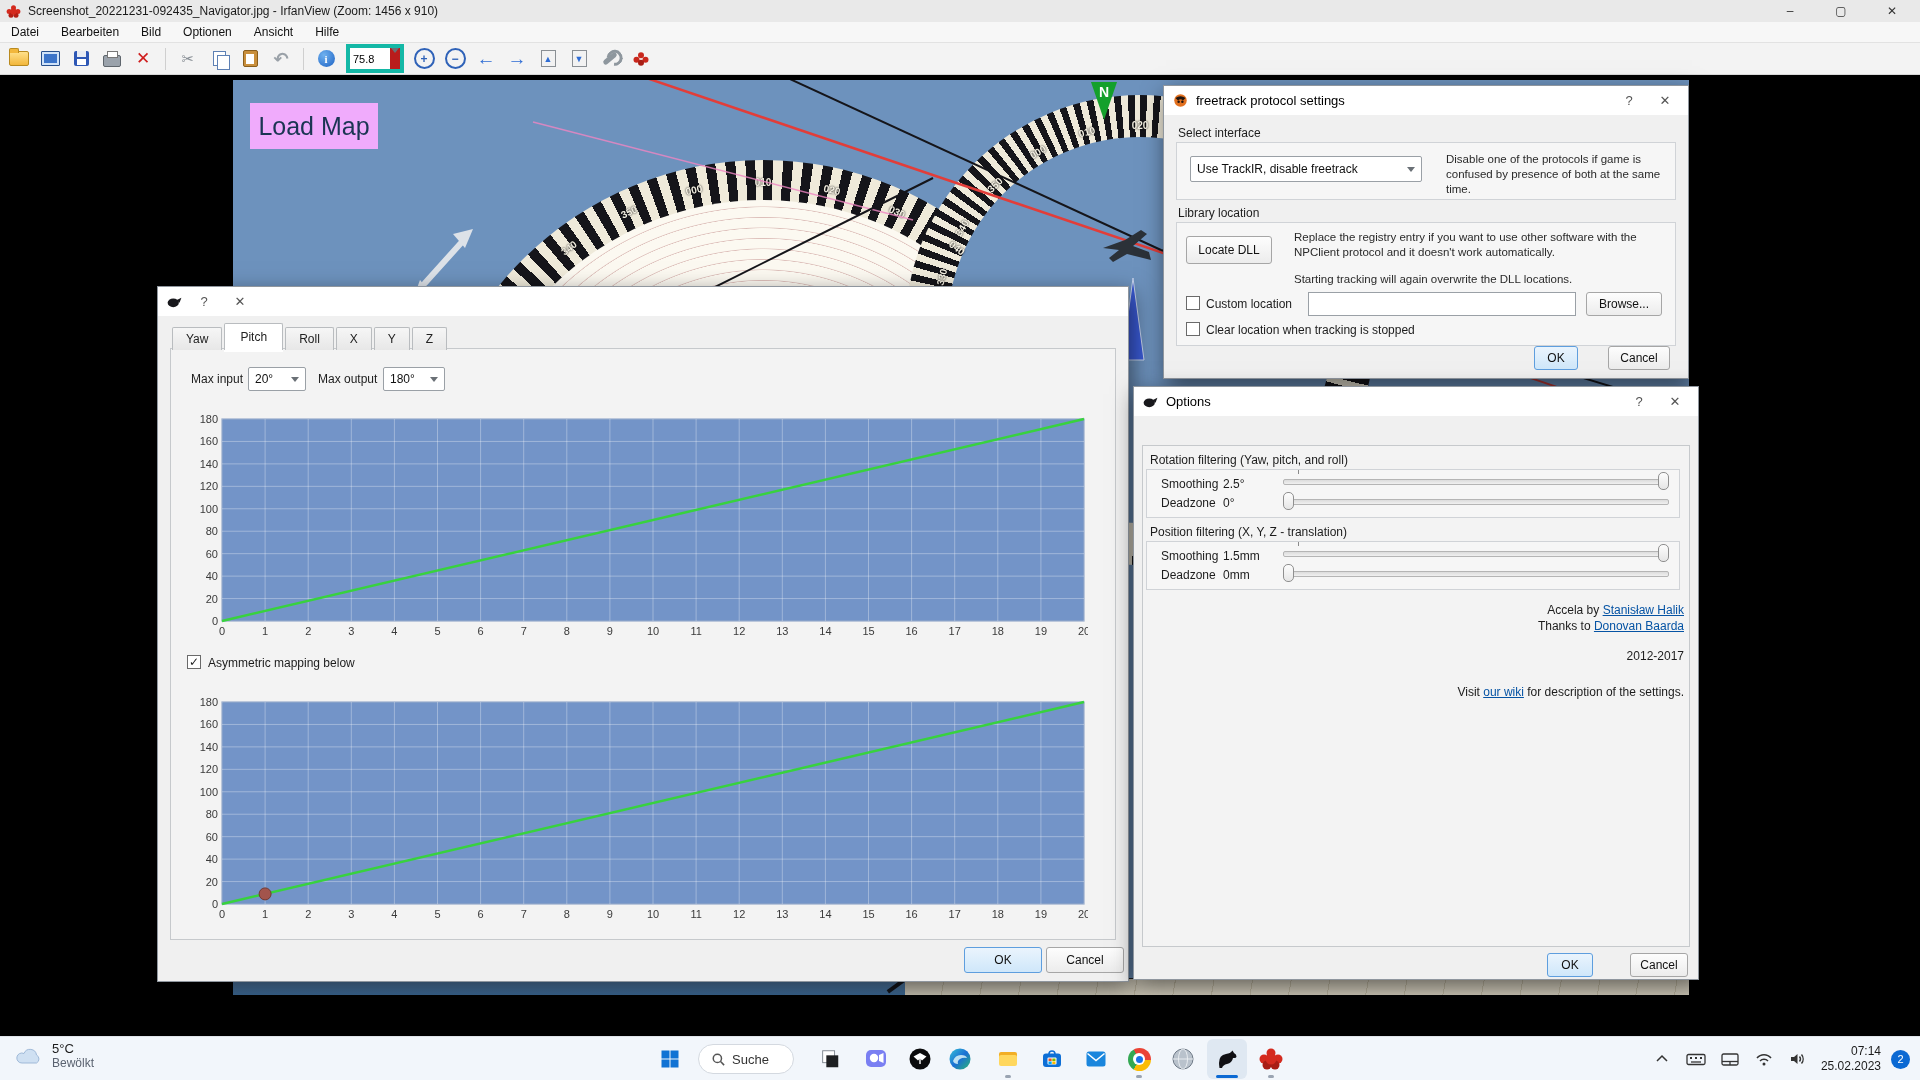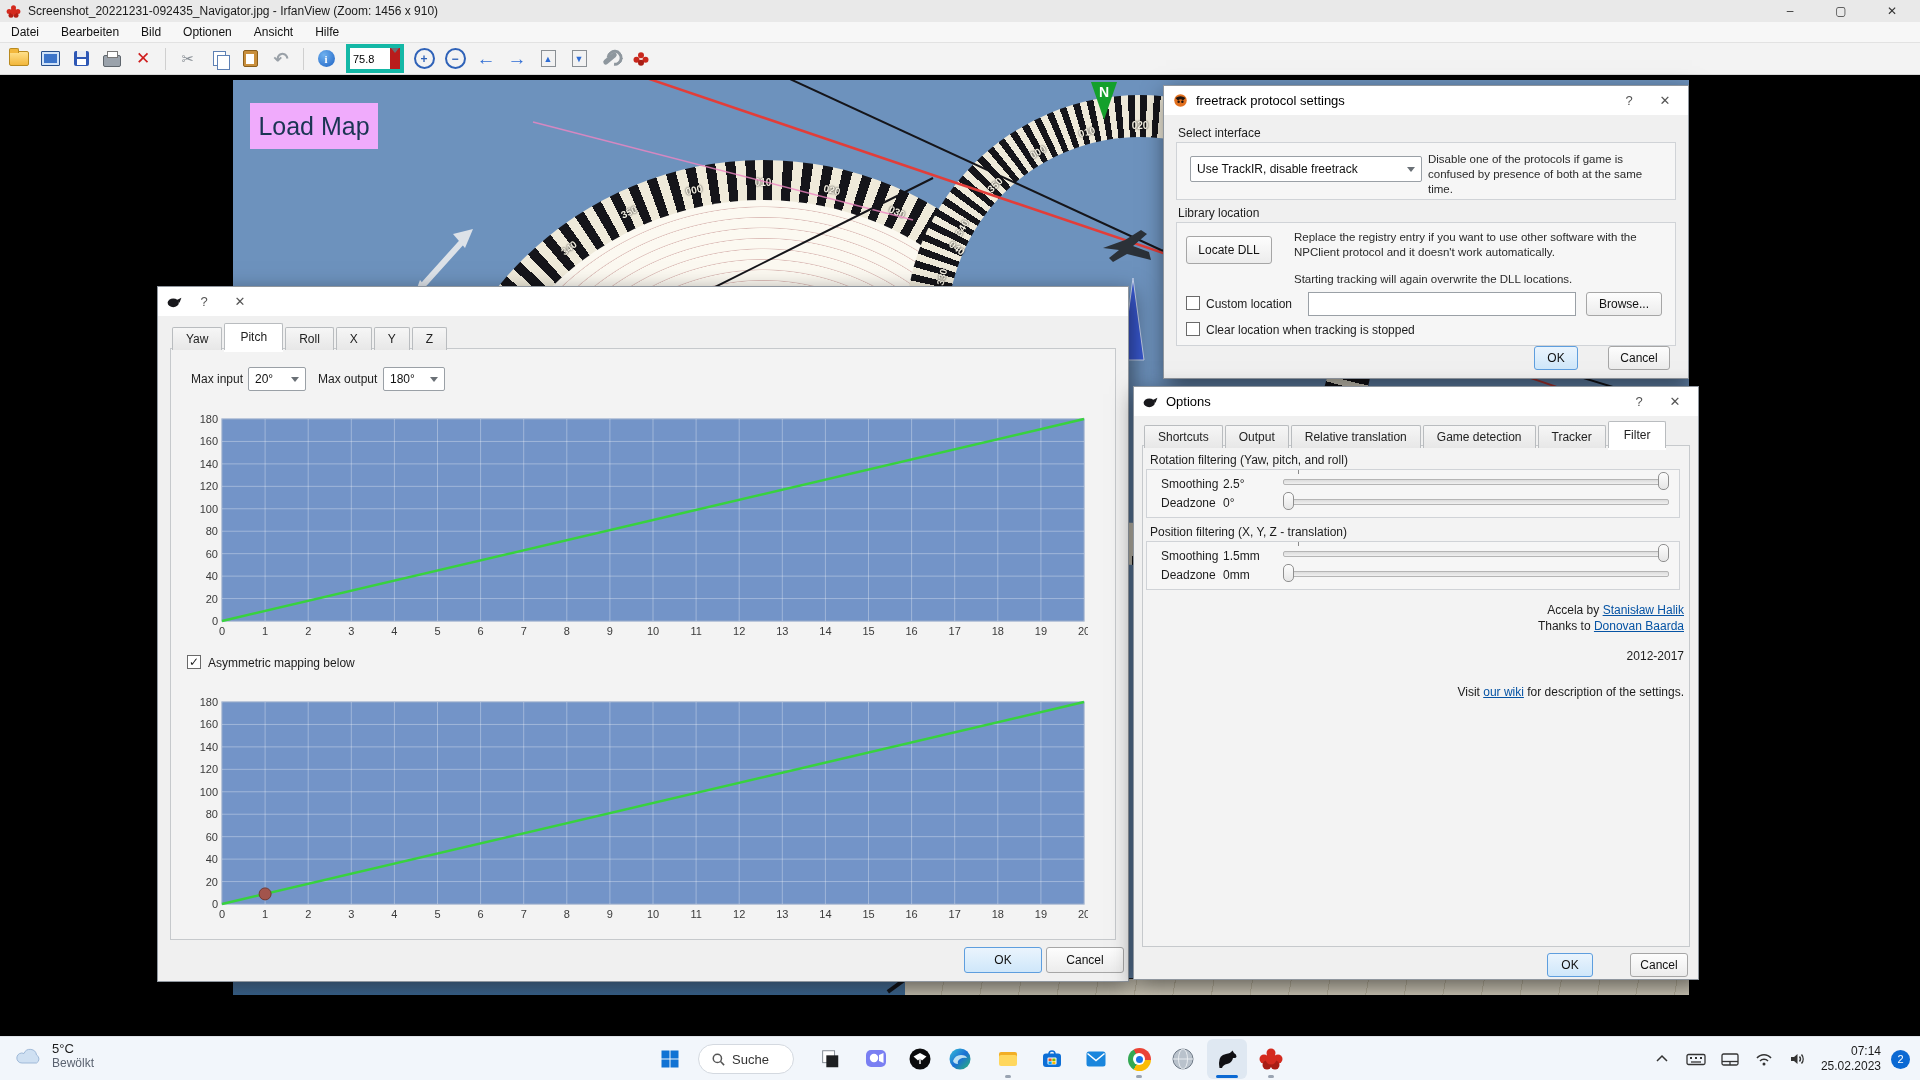--- a/index.html
+++ b/index.html
@@ -432,21 +432,21 @@
       <span class="t">freetrack protocol settings</span>
       <span class="dlg-btn">?</span>
       <span class="dlg-btn">✕</span>
     </div>
     <span class="lbl" style="left:14px;top:40px;">Select interface</span>
     <div class="grp" style="left:12px;top:56px;width:500px;height:58px;"></div>
     <div class="combo" style="left:26px;top:70px;width:232px;height:26px;">
       <span class="v">Use TrackIR, disable freetrack</span>
         <span class="combo-arrow"></span>
     </div>
-    <div class="hint" style="left:264px;top:66px;width:222px;">Disable one of the protocols if game is confused by presence of both at the same time.</div>
+    <div class="hint" style="left:282px;top:66px;width:222px;">Disable one of the protocols if game is confused by presence of both at the same time.</div>
     <span class="lbl" style="left:14px;top:120px;">Library location</span>
     <div class="grp" style="left:12px;top:136px;width:500px;height:124px;"></div>
     <div class="hint" style="left:130px;top:144px;width:372px;">Replace the registry entry if you want to use other software with the NPClient protocol and it doesn't work automatically.</div>
     <div class="btn" style="left:22px;top:150px;width:86px;height:28px;">Locate DLL</div>
     <div class="hint" style="left:130px;top:186px;width:372px;">Starting tracking will again overwrite the DLL locations.</div>
     <div class="cb" style="left:22px;top:210px;"></div>
     <span class="lbl" style="left:42px;top:211px;">Custom location</span>
     <div class="txt" style="left:144px;top:206px;width:268px;height:24px;">
       <input style="">
     </div>
@@ -459,28 +459,20 @@
 
   <div class="dlg" style="left:1133px;top:386px;width:564px;height:592px;">
     <div class="dlg-title">
       <svg width="15" height="13" viewBox="0 0 24 20">
         <ellipse cx="10" cy="12" rx="9" ry="7" fill="#18181c"></ellipse>
           <path d="M15 8 L23 4 L20 12 Z" fill="#18181c"></path>
       </svg>
       <span class="t">Options</span>
       <span class="dlg-btn">?</span>
       <span class="dlg-btn">✕</span>
-    </div>
-    <div class="tabs" style="left:10px;top:34px;">
-      <span class="tab">Shortcuts</span>
-      <span class="tab">Output</span>
-      <span class="tab">Relative translation</span>
-      <span class="tab">Game detection</span>
-      <span class="tab">Tracker</span>
-      <span class="tab active">Filter</span>
     </div>
     <div class="frame" style="left:8px;top:58px;width:546px;height:500px;"></div>
     <span class="lbl" style="left:16px;top:66px;">Rotation filtering (Yaw, pitch, and roll)</span>
     <div class="grp" style="left:12px;top:82px;width:534px;height:49px;">
       <span class="lbl" style="left:14px;top:7px;">Smoothing</span>
       <span class="lbl" style="left:76px;top:7px;">2.5°</span>
       <div class="slider" style="left:136px;top:2px;width:386px;">
         <div class="track"></div>
           <div class="tick"></div>
           <div class="handle" style="left: 375px;"></div>

